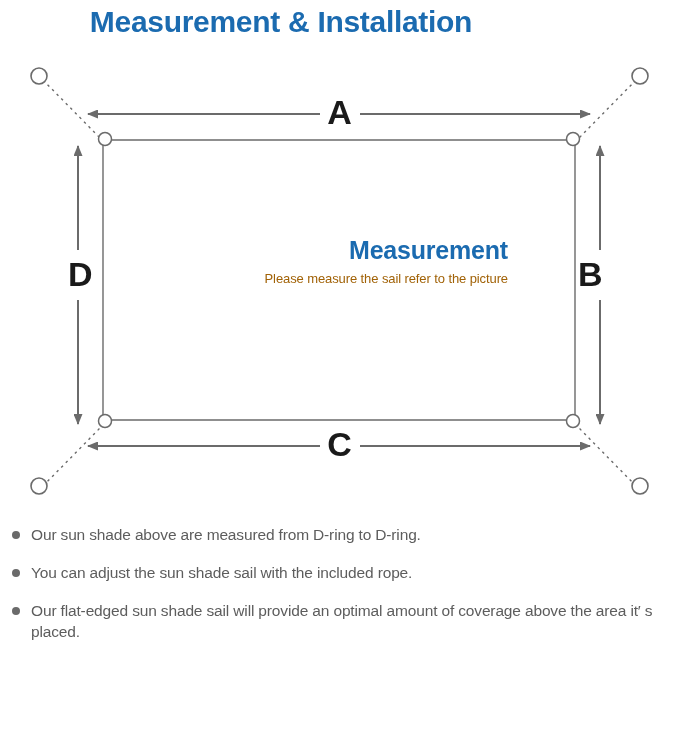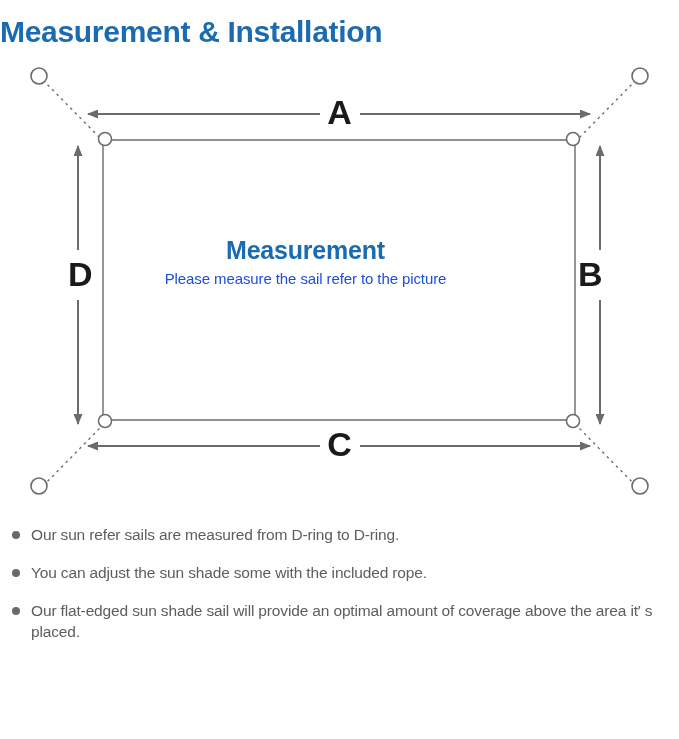--- a/index.html
+++ b/index.html
@@ -13,27 +13,27 @@
     position: relative;
     font-family: "Liberation Sans", sans-serif;
     overflow: hidden;
   }
 
   #page-title {
     position: absolute;
     left: 0;
     top: 0;
     width: 562px;
-    text-align: left;
+    text-align: center;
     font-size: 30px;
     font-weight: bold;
     color: #1b6bb0;
     letter-spacing: -0.3px;
     line-height: 40px;
-    padding-top: 12px;
+    padding-top: 2px;
     white-space: nowrap;
   }
 
   #diagram {
     position: absolute;
     left: 0;
     top: 50px;
     width: 679px;
     height: 470px;
   }
@@ -52,32 +52,32 @@
   #letter-a { left: 0; top: 45px; width: 679px; text-align: center; }
   #letter-c { left: 0; top: 377px; width: 679px; text-align: center; }
   #letter-d { left: 68px; top: 207px; }
   #letter-b { left: 578px; top: 207px; }
 
   #sail-center-text {
     position: absolute;
     left: 103px;
     top: 185px;
     width: 405px;
-    text-align: center;
+    text-align: right;
   }
   #sail-main-label {
     font-size: 25px;
     font-weight: bold;
     color: #1b6bb0;
     line-height: 30px;
     letter-spacing: -0.2px;
   }
   #sail-sub-label {
-    font-size: 15px;
-    color: #1d4ed8;
+    font-size: 13px;
+    color: #a16207;
     line-height: 24px;
     letter-spacing: -0.1px;
     margin-top: 2px;
   }
 
   #notes-list {
     position: absolute;
     left: 0;
     top: 524px;
     width: 679px;
@@ -169,23 +169,23 @@
 
   <div id="sail-center-text">
     <div id="sail-main-label">Measurement</div>
     <div id="sail-sub-label">Please measure the sail refer to the picture</div>
   </div>
 </div>
 
 <div id="notes-list">
   <div class="note-item">
     <span class="note-bullet"></span>
-    <span>Our sun refer sails are measured from D-ring to D-ring.</span>
+    <span>Our sun shade above are measured from D-ring to D-ring.</span>
   </div>
   <div class="note-item">
     <span class="note-bullet"></span>
-    <span>You can adjust the sun shade some with the included rope.</span>
+    <span>You can adjust the sun shade sail with the included rope.</span>
   </div>
   <div class="note-item">
     <span class="note-bullet"></span>
     <span>Our flat-edged sun shade sail will provide an optimal amount of coverage above the area it′ s placed.</span>
   </div>
 </div>
 
 </body></html>

